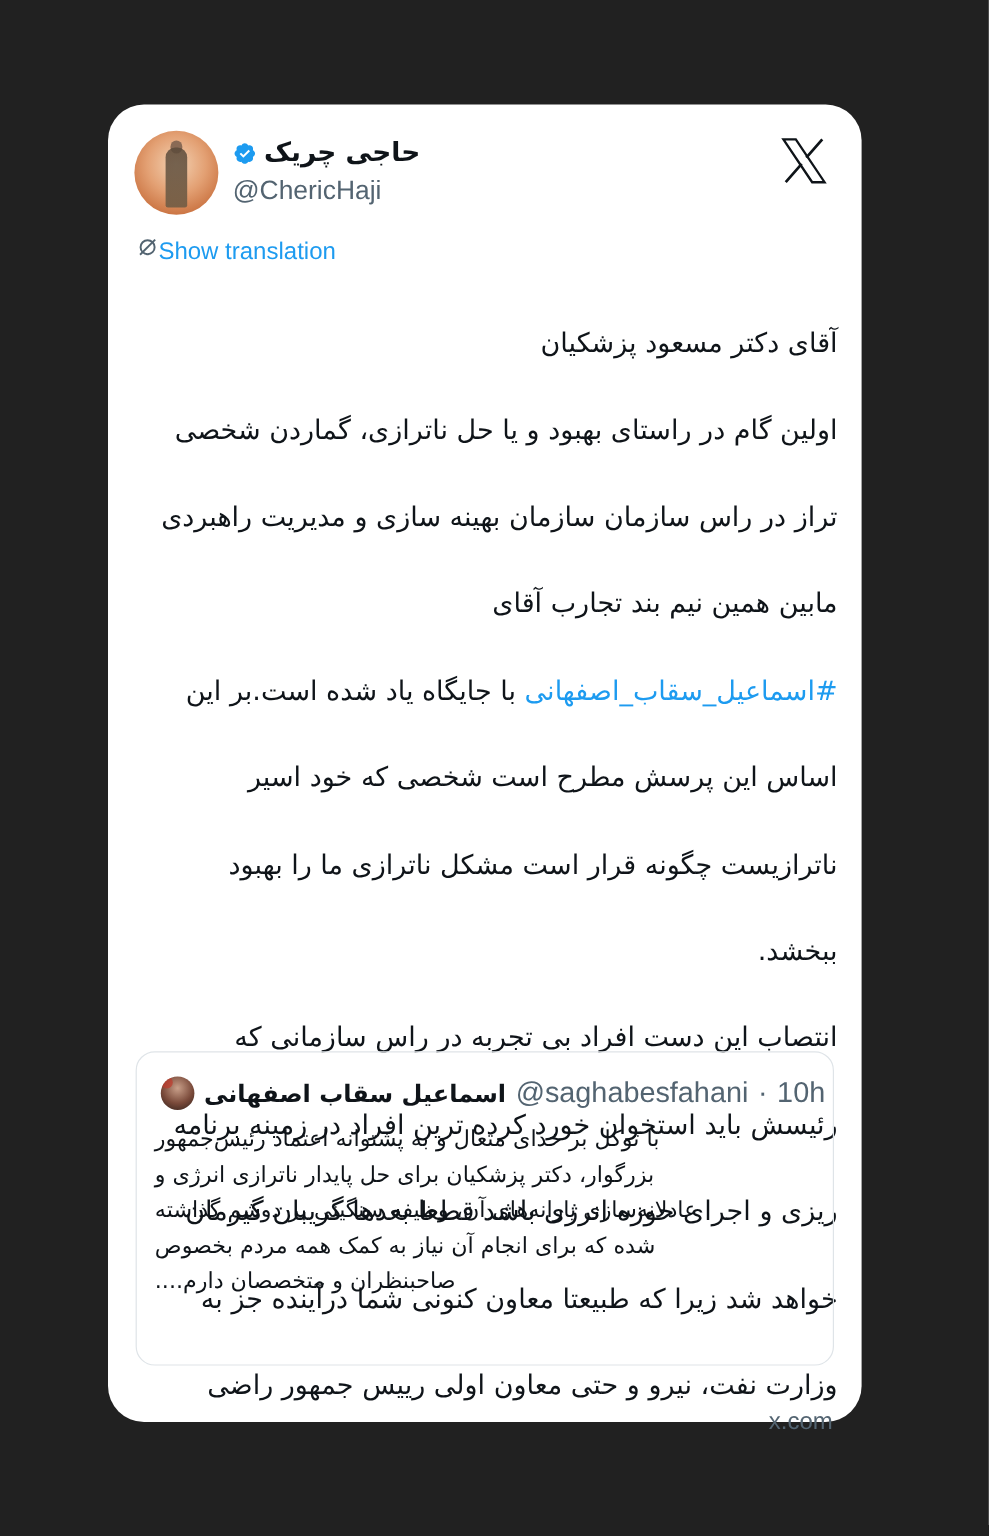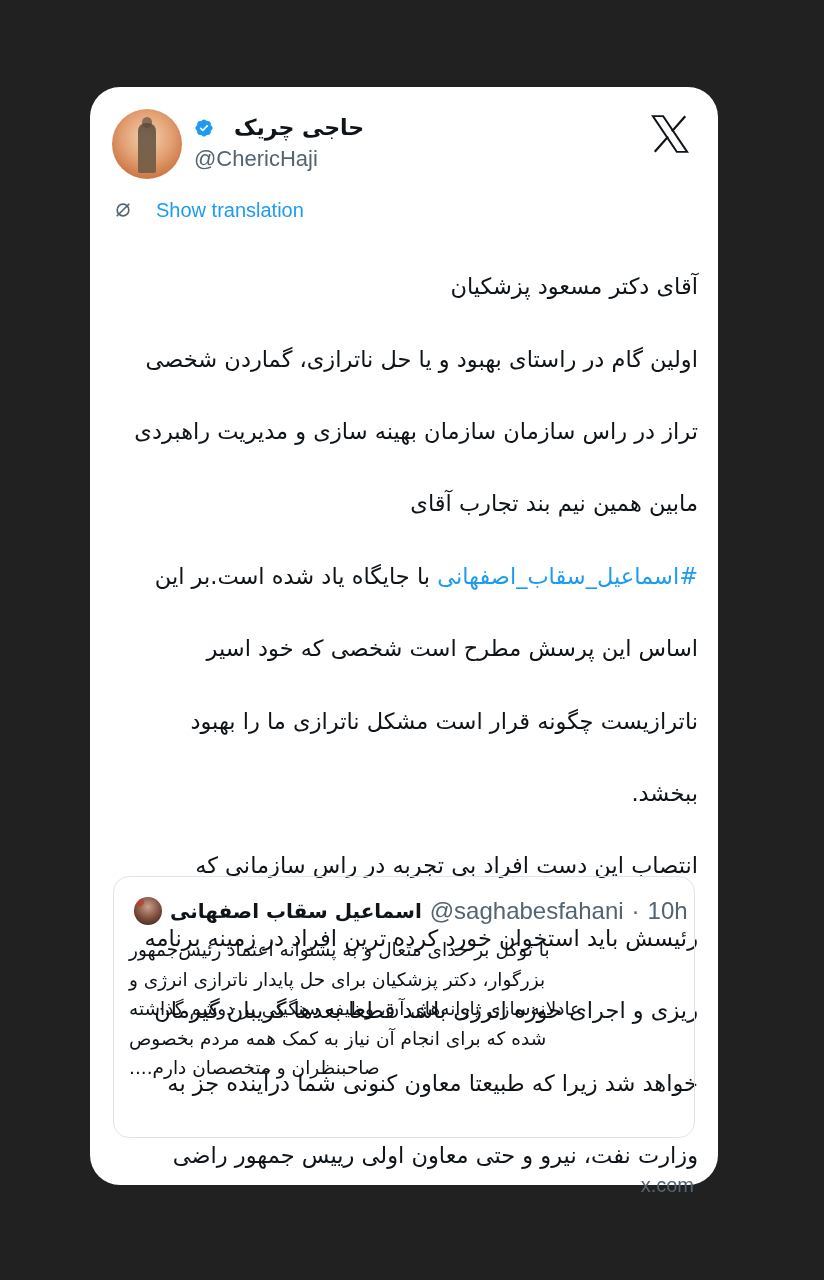--- a/index.html
+++ b/index.html
@@ -36,21 +36,21 @@
   .avatar .head {
     position: absolute;
     left: 30px; top: 8px;
     width: 10px; height: 11px;
     border-radius: 50%;
     background: #8a6a55;
   }
   .name-row {
     position: absolute;
     left: 104px; top: 26px;
-    display: flex; align-items: center; gap: 20px;
+    display: flex; align-items: center; gap: 6px;
     direction: rtl;
   }
   .display-name {
     font-size: 22px; font-weight: bold; color: #0f1419;
     line-height: 30px;
   }
   .verified {
     width: 20px; height: 20px; display: inline-block;
   }
   .handle {
@@ -61,21 +61,21 @@
     line-height: 28px;
   }
   .x-logo {
     position: absolute;
     left: 558px; top: 26px;
     width: 44px; height: 42px;
   }
   .translate {
     position: absolute;
     left: 24px; top: 110px;
-    display: flex; align-items: center; gap: 24px;
+    display: flex; align-items: flex-start; gap: 0;
   }
   .translate .globe { width: 18px; height: 18px; }
   .translate-label {
     font-family: "Liberation Sans", sans-serif;
     font-size: 20px; color: #1d9bf0;
     line-height: 26px;
   }
   .body-text {
     position: absolute;
     left: 20px; top: 145px;

